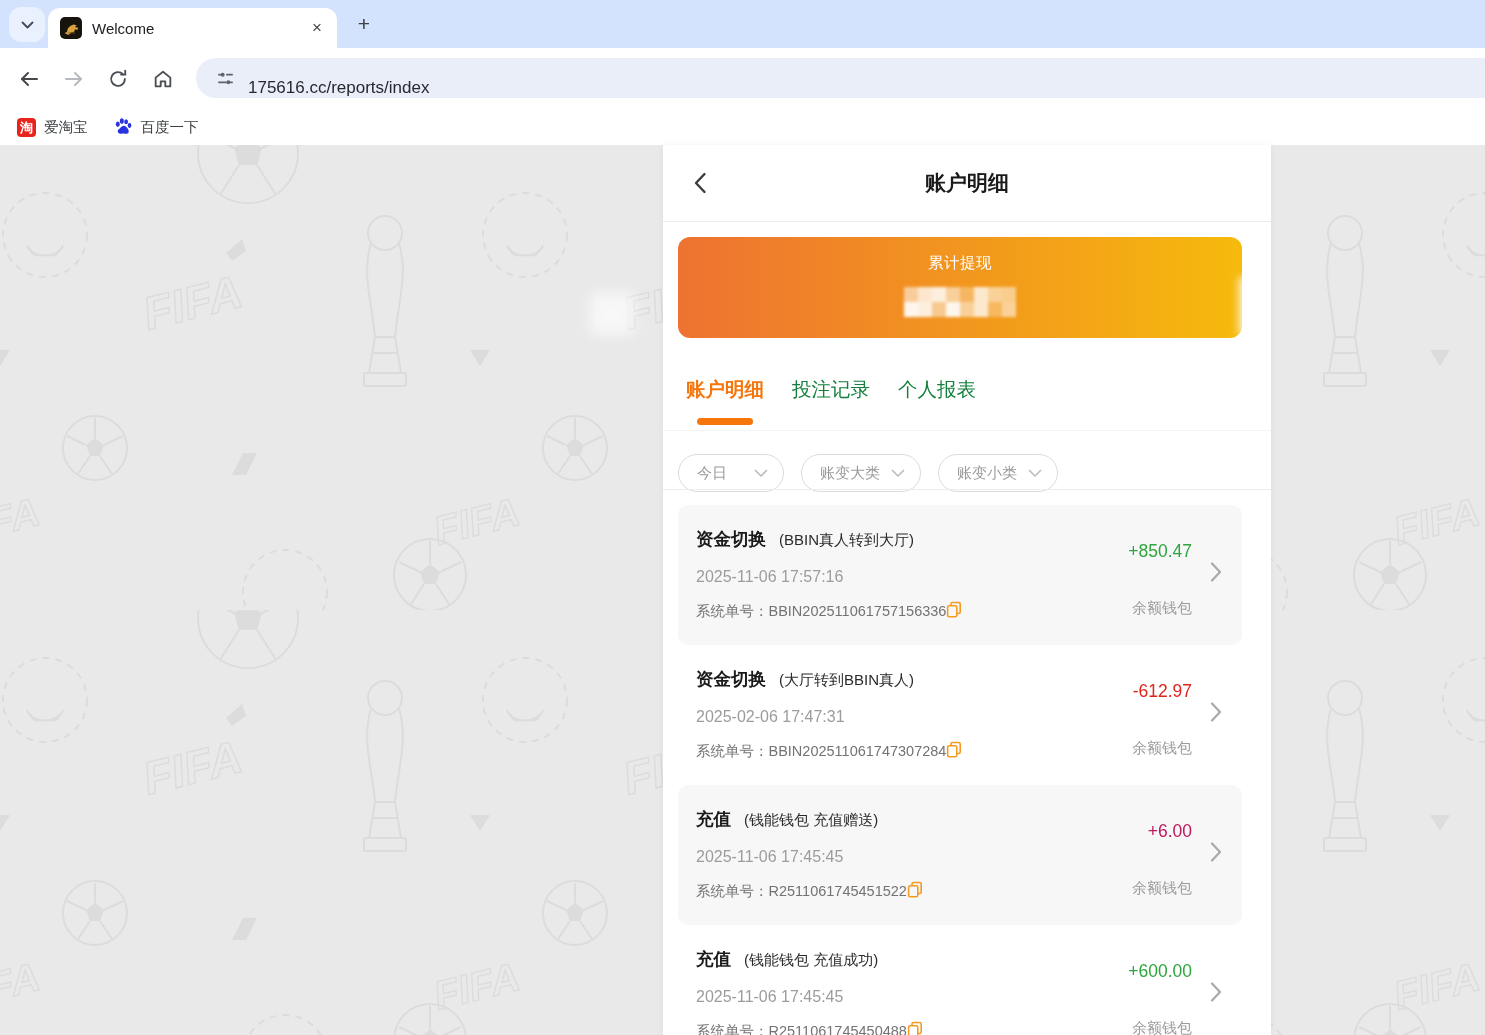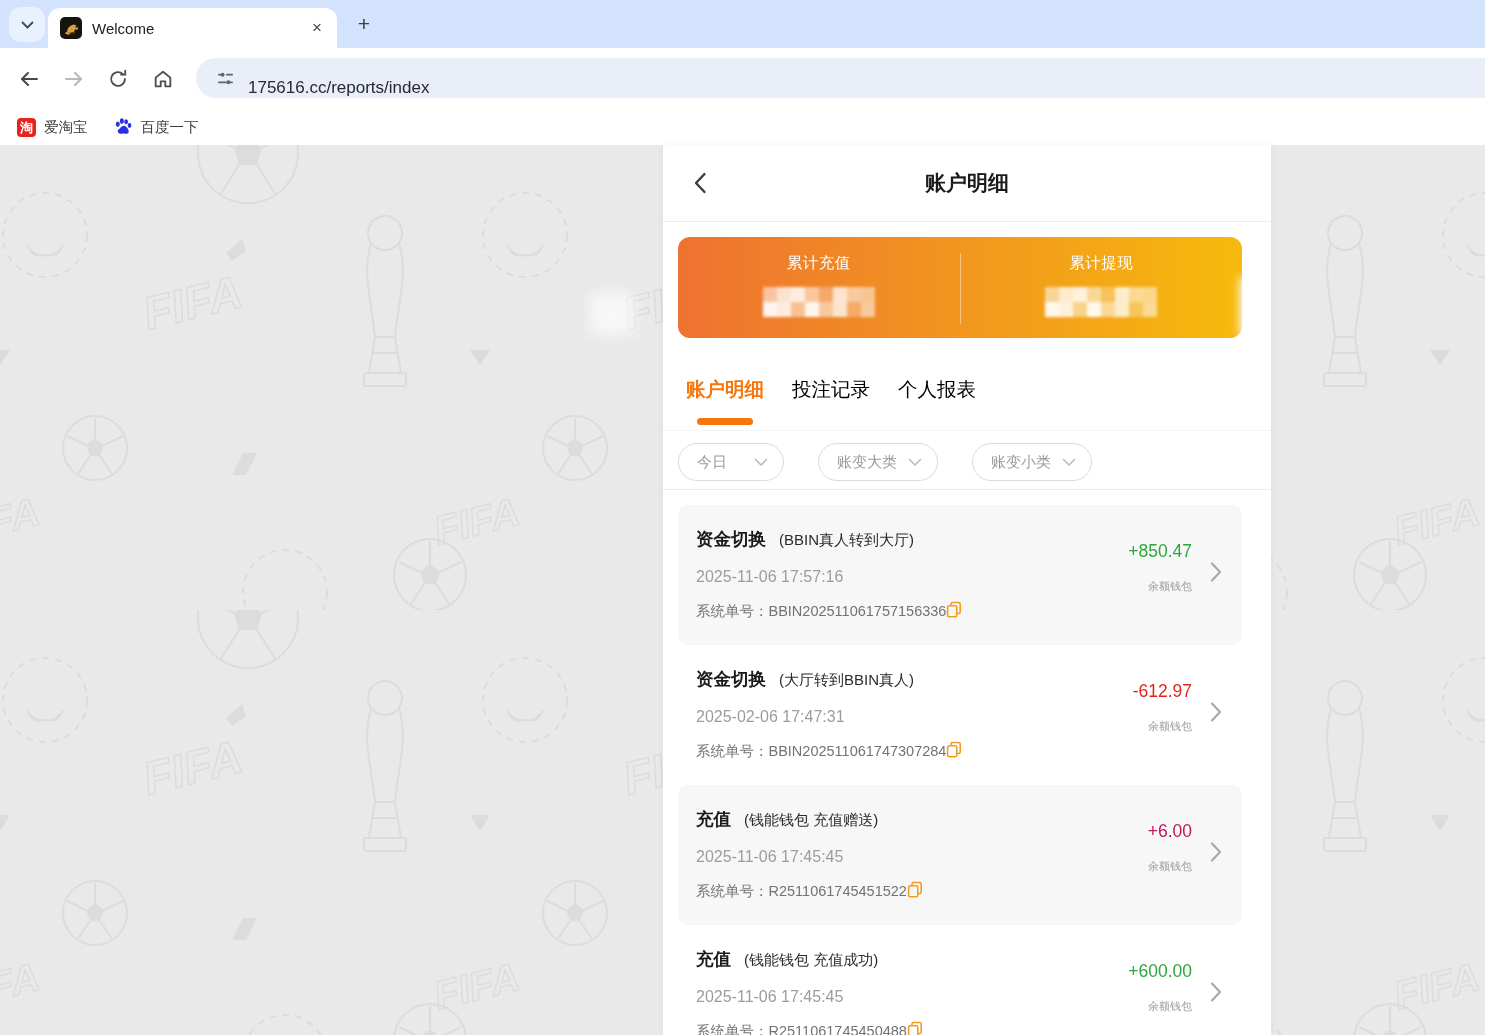--- a/index.html
+++ b/index.html
@@ -57,42 +57,42 @@
   .mosaic i { background:#fff; opacity:.5; }
   .mosaic i:nth-child(3n)   { opacity:.92; }
   .mosaic i:nth-child(3n+1) { opacity:.55; }
   .mosaic i:nth-child(4n+2) { opacity:.78; }
   .mosaic i:nth-child(5n)   { opacity:.3; }
   .mosaic i:nth-child(7n+3) { opacity:.85; }
   .edge-blur { position:absolute; left:576px; top:132px; width:22px; height:58px;
     background:rgba(255,255,255,.85); filter:blur(4px); }
 
   .tabs { position:absolute; top:231px; left:23px; display:flex; gap:28px; }
-  .ptab { position:relative; font-size:19.5px; color:#000000; cursor:pointer; padding-bottom:4px; }
+  .ptab { position:relative; font-size:19.5px; color:#15803d; cursor:pointer; padding-bottom:4px; }
   .ptab.active { color:#f7760c; font-weight:700; }
   .tab-underline { position:absolute; left:50%; transform:translateX(-50%); bottom:-18px;
     width:56px; height:7px; border-radius:4px; background:#f7760c; }
   .sep-a { position:absolute; top:285px; left:0; right:0; height:1px; background:#f4f4f4; }
-  .filters { position:absolute; top:298px; left:15px; display:flex; gap:34px; }
+  .filters { position:absolute; top:309px; left:15px; display:flex; gap:17px; }
   .pill { height:38px; border:1px solid #dcdcdc; border-radius:19px; background:#fff;
     display:flex; align-items:center; justify-content:space-between;
     padding:0 15px 0 18px; font-size:15px; color:#9a9a9a; cursor:pointer; }
   .pill.w1 { width:106px; } .pill.w2 { width:120px; }
   .sep-b { position:absolute; top:344px; left:0; right:0; height:1px; background:#ececec; }
 
   .list { position:absolute; top:360px; left:15px; width:564px; }
   .row { position:relative; height:140px; border-radius:10px; cursor:pointer; }
   .row.shaded { background:#f7f7f8; }
   .row-title { position:absolute; left:18px; top:22px; font-size:17.5px; font-weight:700; color:#1a1a1a; white-space:nowrap; }
   .row-sub { font-weight:400; color:#2b2b2b; font-size:15px; margin-left:13px; }
   .row-date { position:absolute; left:18px; top:63px; font-size:16px; color:#9c9c9c; }
   .row-order { position:absolute; left:18px; top:96px; font-size:14.5px; color:#737373;
     display:flex; align-items:center; gap:0; }
   .row-amount { position:absolute; right:50px; top:36px; font-size:17.5px; }
-  .row-wallet { position:absolute; right:50px; top:74px; font-size:11px; color:#9c9c9c;font-family:Liberation Serif, serif; }
+  .row-wallet { position:absolute; right:50px; top:94px; font-size:15px; color:#9c9c9c;font-family:Liberation Serif, serif; }
   .row-chevron { position:absolute; right:20px; top:56px; }
 </style>
 </head>
 <body>
 
 <div class="tabstrip">
   <div class="tab-search-btn">
     <span>
       <svg width="13" height="9" viewBox="0 0 13 9">
           <polyline points="1.5,1.5 6.5,6.5 11.5,1.5" fill="none" stroke="#45494f" stroke-width="1.8" stroke-linecap="round" stroke-linejoin="round"></polyline>
@@ -241,41 +241,20 @@
     <div class="p-header">
       <div class="back-btn">
         <svg width="14" height="24" viewBox="0 0 14 24">
             <polyline points="11.5,3 3,12 11.5,21" fill="none" stroke="#3c3c3c" stroke-width="2.4" stroke-linecap="round" stroke-linejoin="round"></polyline>
           </svg>
       </div>
       <div class="p-title">账户明细</div>
     </div>
 
     <div class="summary">
-      <div class="sum-col">
-        <div class="sum-label">累计充值</div>
-        <div class="mosaic">
-            <i></i>
-            <i></i>
-            <i></i>
-            <i></i>
-            <i></i>
-            <i></i>
-            <i></i>
-            <i></i>
-            <i></i>
-            <i></i>
-            <i></i>
-            <i></i>
-            <i></i>
-            <i></i>
-            <i></i>
-            <i></i>
-          </div>
-      </div>
       <div class="sum-col">
         <div class="sum-label">累计提现</div>
         <div class="mosaic">
             <i></i>
             <i></i>
             <i></i>
             <i></i>
             <i></i>
             <i></i>
             <i></i>

